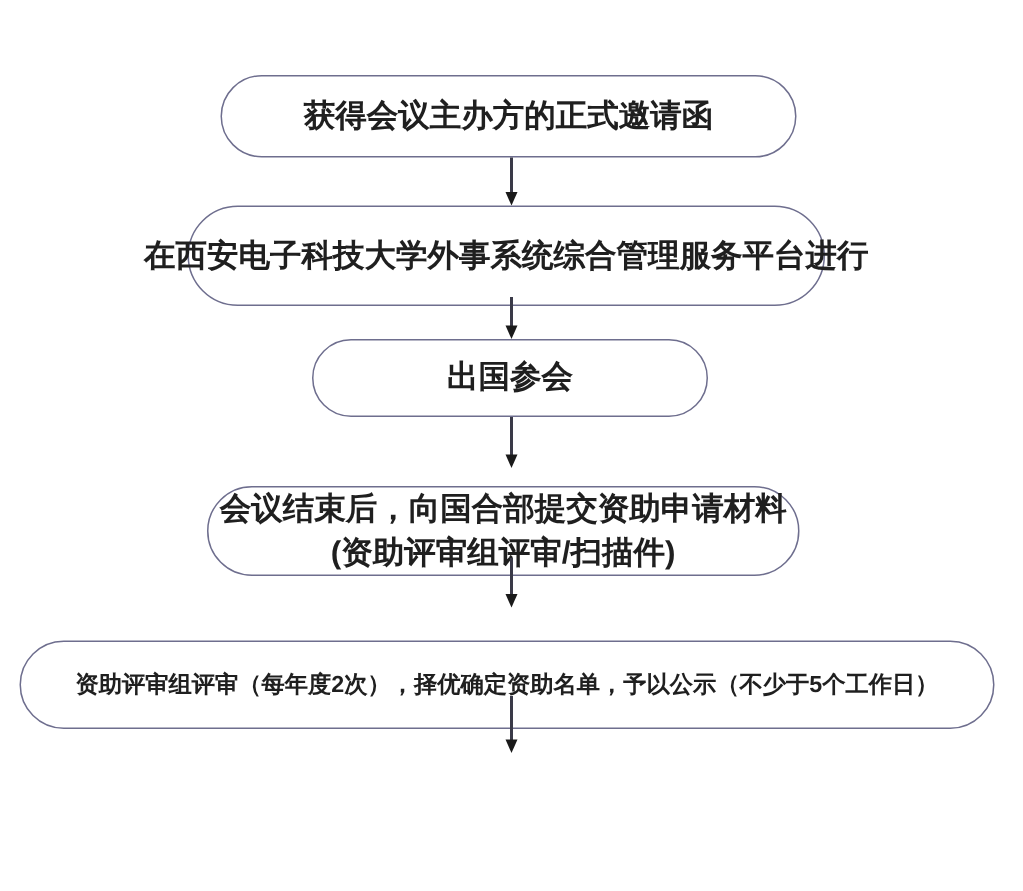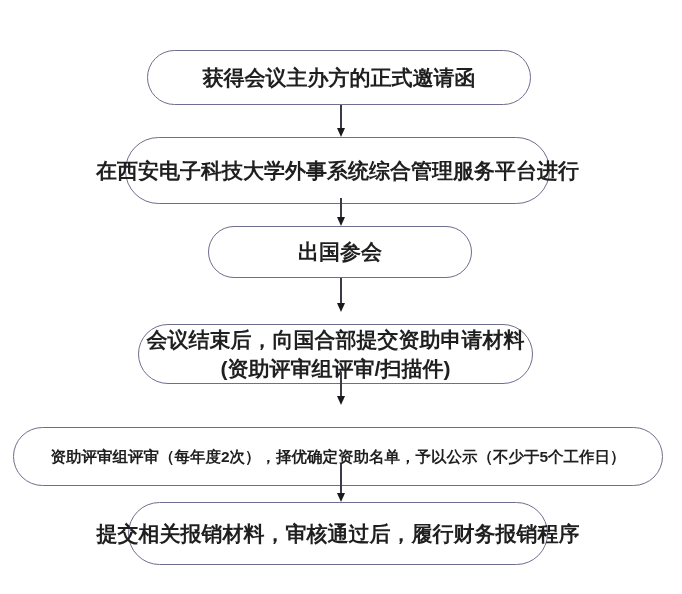--- a/index.html
+++ b/index.html
@@ -118,17 +118,14 @@
 
   <div id="n5" class="node f15">
     <span class="line">资助评审组评审（每年度2次），择优确定资助名单，予以公示（不少于5个工作日）</span>
   </div>
 
   <div id="a5" class="arrow">
     <span class="shaft"></span>
     <span class="head"></span>
   </div>
 
-  <div id="n6" class="node f17">
-    <span class="line">提交相关报销材料，审核通过后，履行财务报销程序</span>
-  </div>
 
 </div>
 
 </body></html>

